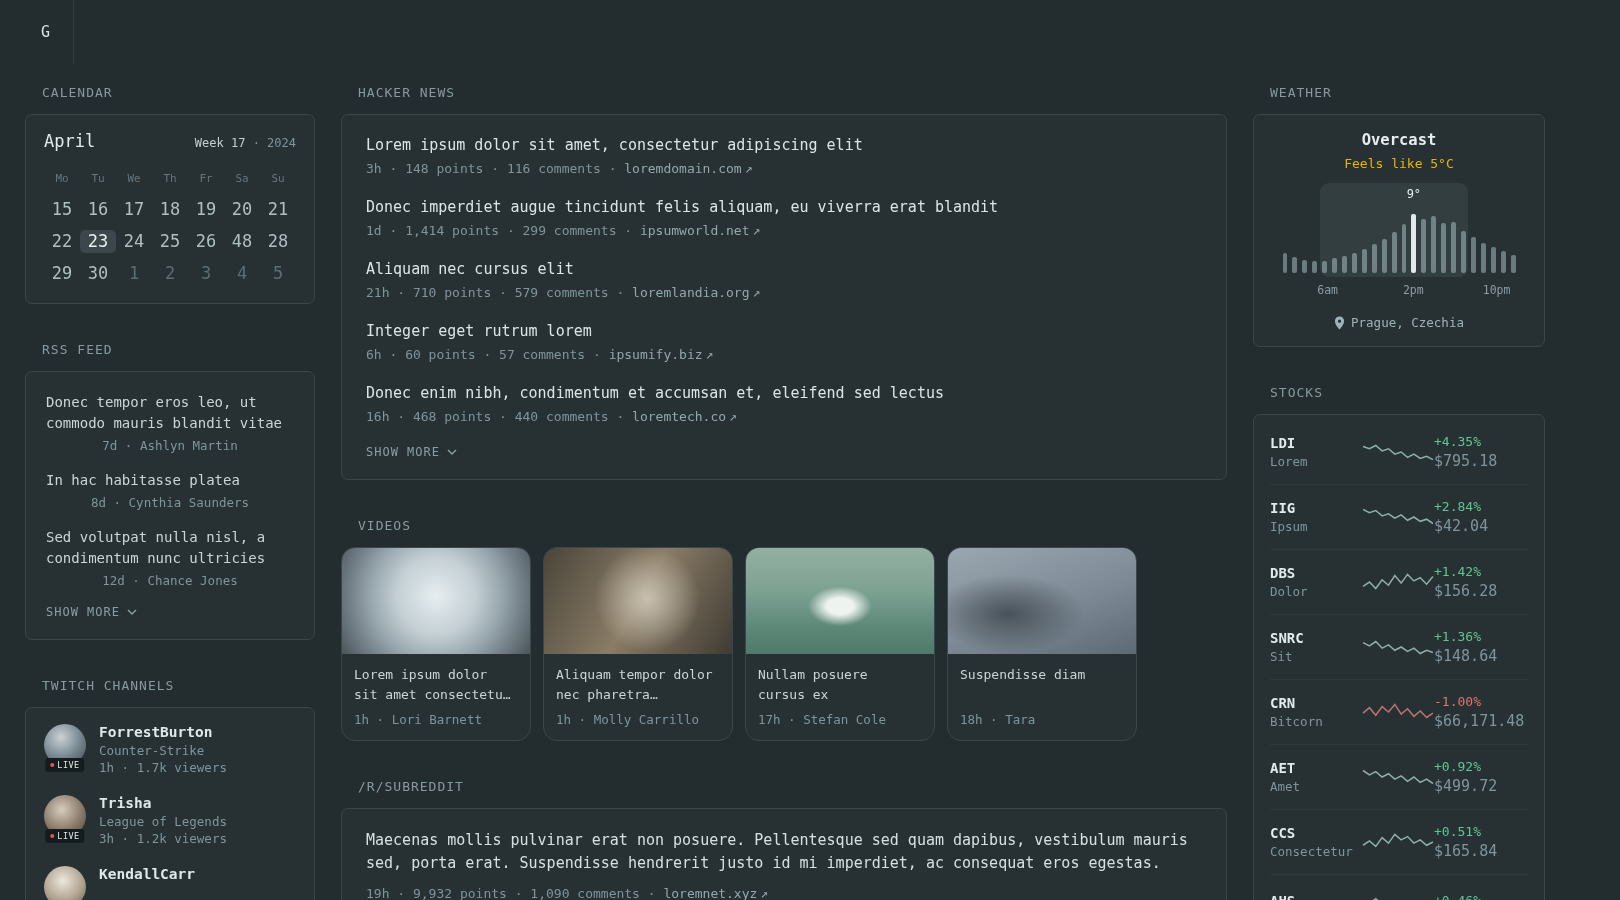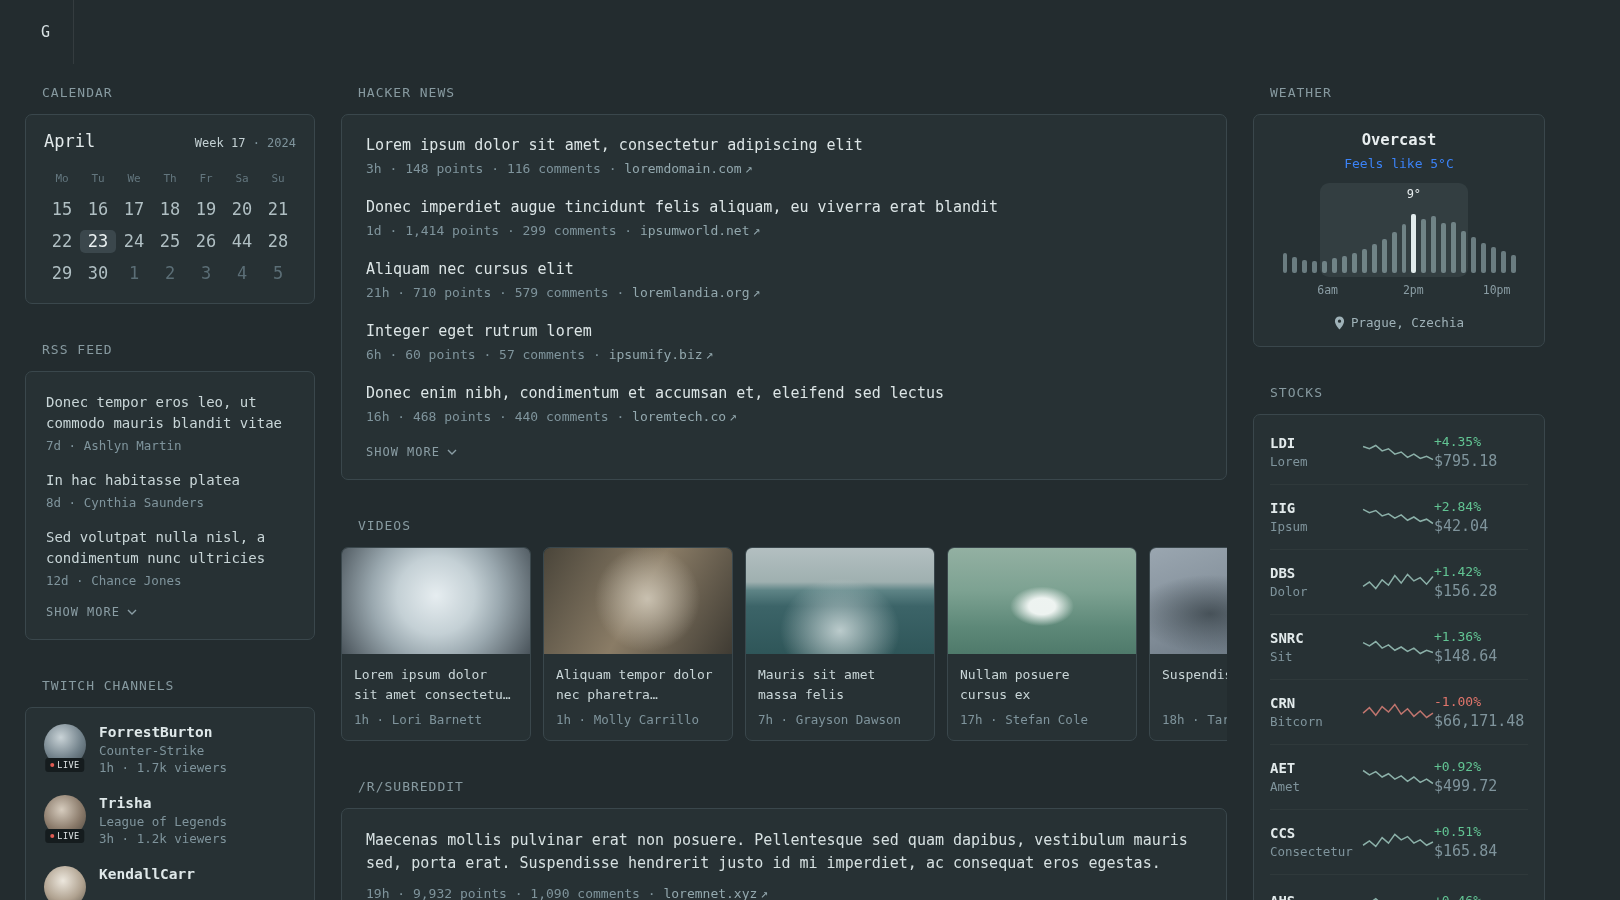--- a/index.html
+++ b/index.html
@@ -80,21 +80,21 @@
   .cal-day.selected { background: #3b474c; border-radius: 5px; color: #eaf0f1; }
   .cal-day.dim { color: #5b6e76; }
 
   
   .rss-card { padding: 20px; }
   .feed-item { margin-bottom: 17px; }
   .feed-headline {
     display: block; font-size: 14px; line-height: 1.5;
     color: #c9d6d8; text-decoration: none;
   }
-  .feed-meta { margin-top: 4px; font-size: 12.5px; color: #7f949c; }
+  .feed-meta { margin-top: 4px; font-size: 12.5px; color: #7f949c; text-align: center; }
 
   .show-more {
     display: flex; align-items: center; gap: 7px;
     background: none; border: none; font: inherit;
     font-size: 12px; letter-spacing: 1px;
     color: #8b9ea5; margin-top: 16px; padding: 0;
   }
   .show-more svg { stroke: #8b9ea5; }
 
   
@@ -133,21 +133,21 @@
   .domain-link .ext { margin-left: 3px; color: #93a8ae; }
 
   .sub-card { padding: 20px 24px; }
   .sub-body { font-size: 15px; line-height: 1.55; color: #d6e0e1; text-decoration: none; display: block; }
   .sub-card .item-meta { margin-top: 10px; }
 
   
   .videos-row { display: flex; gap: 12px; overflow: hidden; }
   .video-card {
     flex: 0 0 190px; width: 190px;
-    background: #273134; border: 1px solid #3a474c; border-radius: 7px;
+    background: #273134; border: 1px solid #3a474c; border-radius: 14px;
     overflow: hidden;
   }
   .video-thumb { width: 100%; height: 106px; }
   .thumb-1 { background: radial-gradient(circle at 50% 45%, #e6edf0 0%, #c4d0d5 35%, #9aa8af 58%, #49535a 100%); }
   .thumb-2 { background:
       radial-gradient(circle at 55% 48%, rgba(208,200,184,0.9) 0%, rgba(208,200,184,0) 45%),
       linear-gradient(120deg, #4a453a 0%, #8a7c66 50%, #3f3b33 100%); }
   .thumb-3 { background:
       radial-gradient(ellipse at 50% 78%, rgba(232,240,240,0.75) 0%, rgba(232,240,240,0) 45%),
       linear-gradient(180deg, #b3bfc1 0%, #9fb0b0 32%, #5e8486 40%, #3c6468 55%, #2f5659 100%); }
@@ -159,21 +159,21 @@
       linear-gradient(160deg, #9aa6b0 0%, #7e8a95 55%, #5d6a75 100%); }
   .video-caption {
     padding: 11px 12px 0; font-size: 13px; line-height: 1.5;
     color: #c9d6d8; height: 50px; overflow: hidden; text-decoration: none; display: block;
   }
   .video-meta { padding: 8px 12px 13px; font-size: 12.5px; color: #7f949c; }
 
   
   .weather-card { padding: 16px 16px 16px; text-align: center; }
   .weather-cond { font-size: 15.5px; font-weight: 600; color: #e8eeef; }
-  .weather-feels { margin-top: 7px; font-size: 13px; color: #3b82f6; }
+  .weather-feels { margin-top: 7px; font-size: 13px; color: #eab308; }
   .weather-chart { position: relative; height: 66px; margin: 36px 10px 0; }
   .daylight-pill {
     position: absolute; top: -24px; bottom: -4px;
     background: rgba(219,238,235,0.07); border-radius: 9px;
   }
   .temp-label {
     position: absolute; top: -20px; transform: translateX(-50%);
     font-size: 12px; color: #e8eeef;
   }
   .weather-bars {
@@ -247,21 +247,21 @@
           <span class="cal-day" data-interactable="false">17</span>
           <span class="cal-day" data-interactable="false">18</span>
           <span class="cal-day" data-interactable="false">19</span>
           <span class="cal-day" data-interactable="false">20</span>
           <span class="cal-day" data-interactable="false">21</span>
           <span class="cal-day" data-interactable="false">22</span>
           <span class="cal-day selected" data-interactable="false">23</span>
           <span class="cal-day" data-interactable="false">24</span>
           <span class="cal-day" data-interactable="false">25</span>
           <span class="cal-day" data-interactable="false">26</span>
-          <span class="cal-day" data-interactable="false">44</span>
+          <span class="cal-day" data-interactable="false">48</span>
           <span class="cal-day" data-interactable="false">28</span>
           <span class="cal-day" data-interactable="false">29</span>
           <span class="cal-day" data-interactable="false">30</span>
           <span class="cal-day dim" data-interactable="false">1</span>
           <span class="cal-day dim" data-interactable="false">2</span>
           <span class="cal-day dim" data-interactable="false">3</span>
           <span class="cal-day dim" data-interactable="false">4</span>
           <span class="cal-day dim" data-interactable="false">5</span>
         </div>
       </div>
@@ -374,25 +374,20 @@
       <div class="videos-row" data-interactable="false">
         <div class="video-card" data-interactable="true">
           <div class="video-thumb thumb-1" data-interactable="true"></div>
           <a class="video-caption" data-interactable="true">Lorem ipsum dolor sit amet consectetu…</a>
           <p class="video-meta" data-interactable="false">1h · Lori Barnett</p>
         </div>
         <div class="video-card" data-interactable="true">
           <div class="video-thumb thumb-2" data-interactable="true"></div>
           <a class="video-caption" data-interactable="true">Aliquam tempor dolor nec pharetra…</a>
           <p class="video-meta" data-interactable="false">1h · Molly Carrillo</p>
-        </div>
-        <div class="video-card" data-interactable="true">
-          <div class="video-thumb thumb-3" data-interactable="true"></div>
-          <a class="video-caption" data-interactable="true">Mauris sit amet massa felis</a>
-          <p class="video-meta" data-interactable="false">7h · Grayson Dawson</p>
         </div>
         <div class="video-card" data-interactable="true">
           <div class="video-thumb thumb-4" data-interactable="true"></div>
           <a class="video-caption" data-interactable="true">Nullam posuere cursus ex</a>
           <p class="video-meta" data-interactable="false">17h · Stefan Cole</p>
         </div>
         <div class="video-card" data-interactable="true">
           <div class="video-thumb thumb-5" data-interactable="true"></div>
           <a class="video-caption" data-interactable="true">Suspendisse diam</a>
           <p class="video-meta" data-interactable="false">18h · Tara</p>

